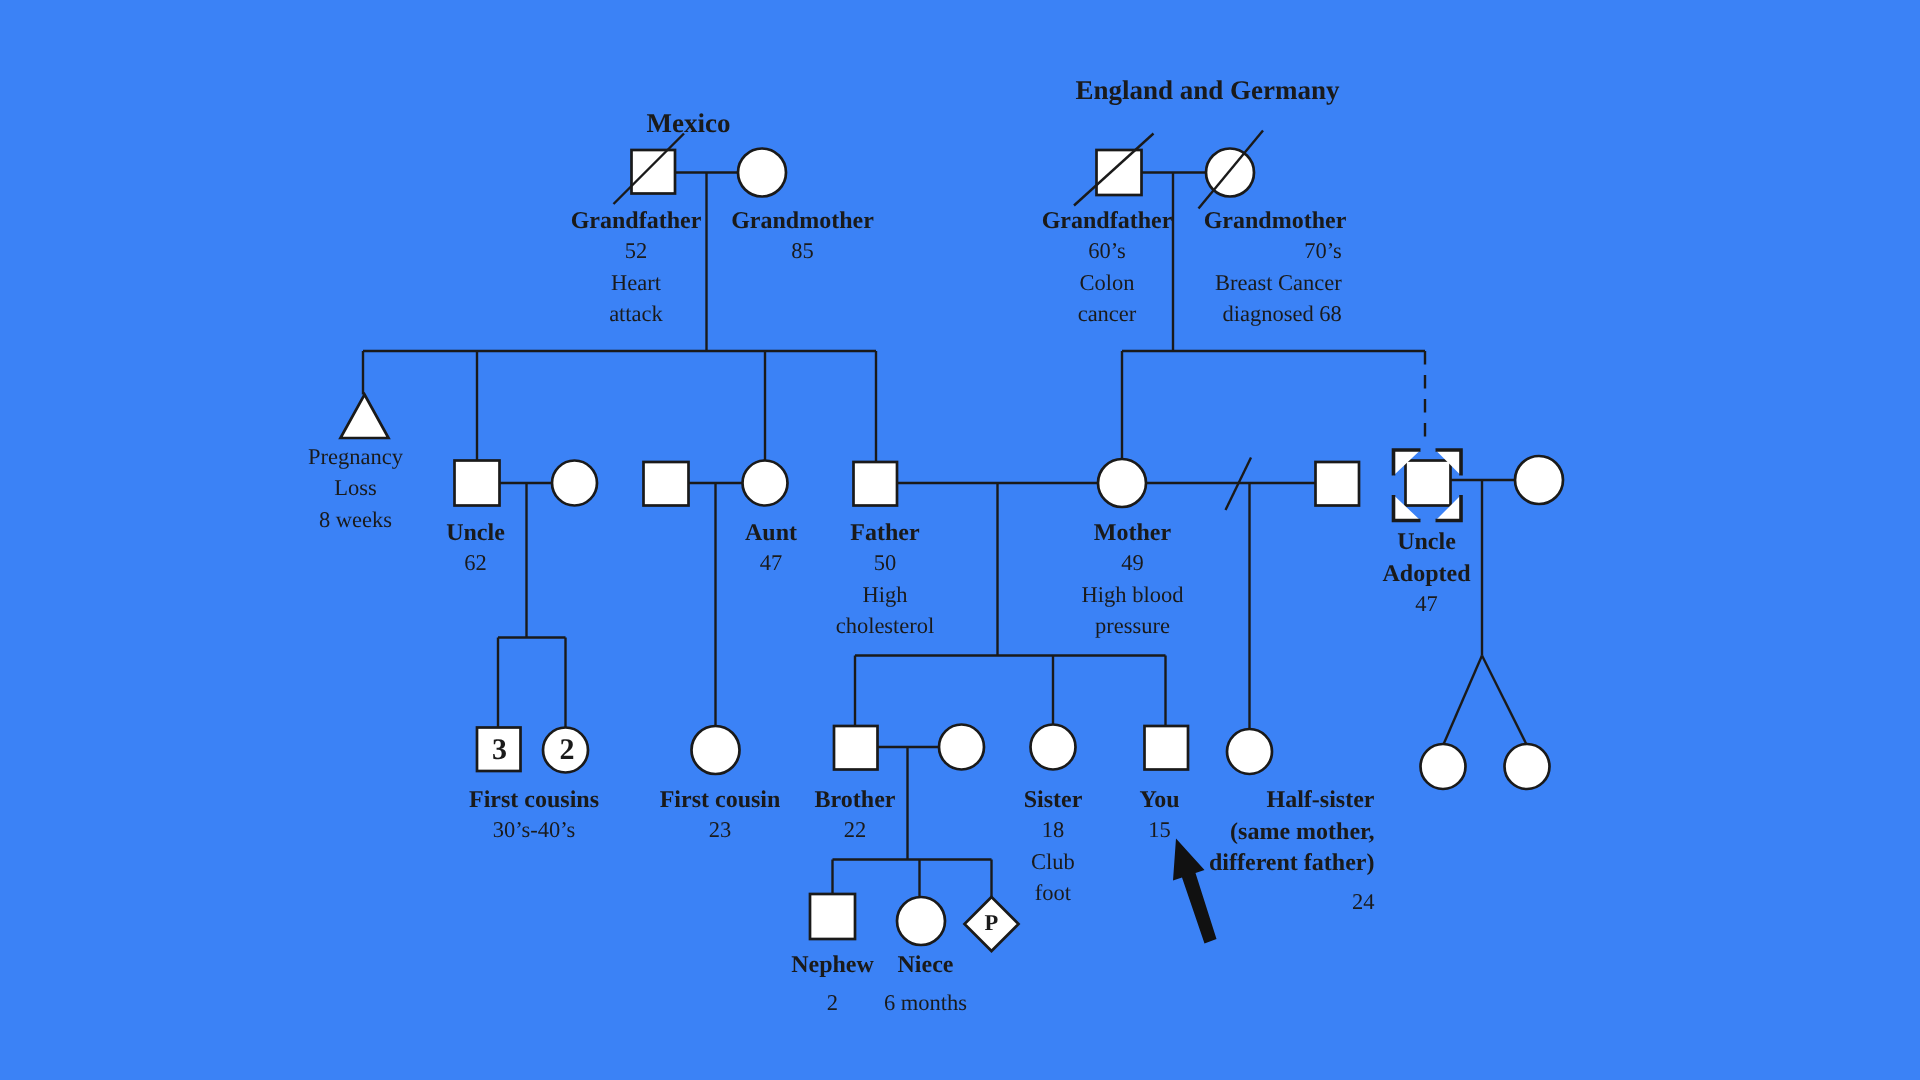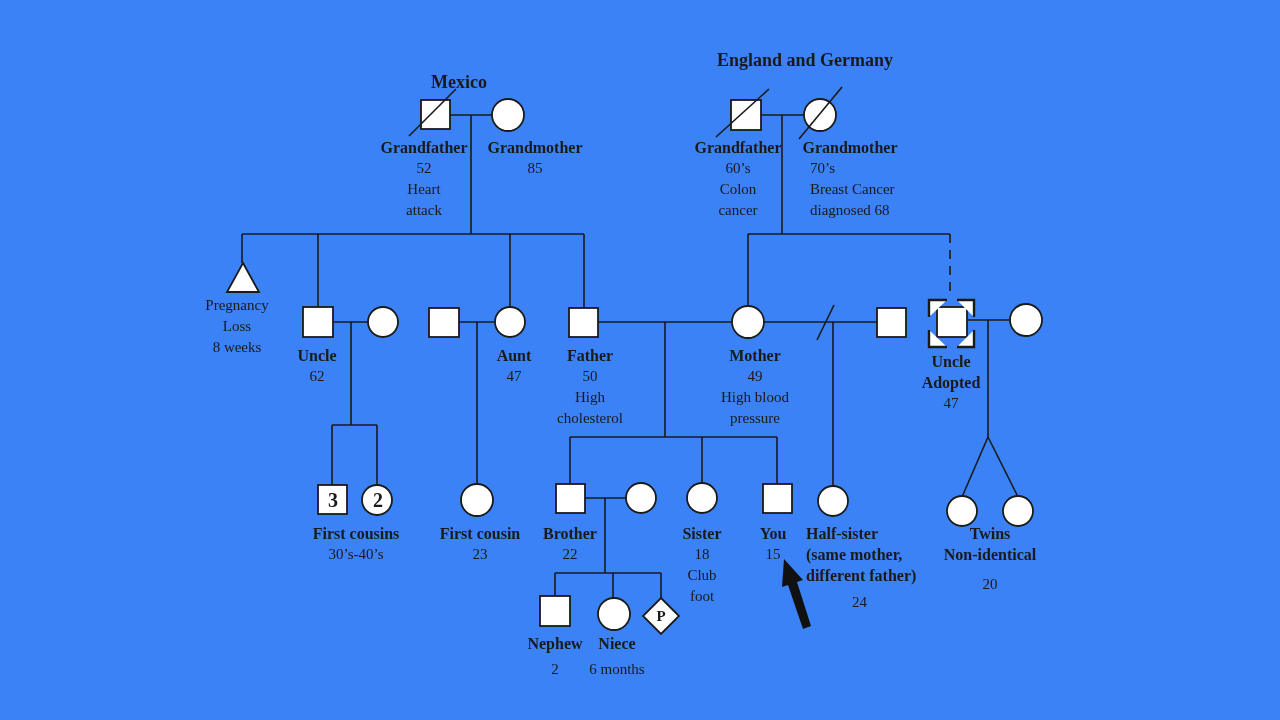--- a/index.html
+++ b/index.html
@@ -1,21 +1,21 @@
 <!DOCTYPE html>
 <html><head>
 <meta charset="utf-8">
 <style>
   html,body{margin:0;padding:0;background:#fff;}
   .stage{position:relative;width:1280px;height:720px;background:#3b82f6;overflow:hidden;
          font-family:"Liberation Serif","DejaVu Serif",serif;color:#1a1a1a;}
   .stage svg{position:absolute;left:0;top:0;}
   .lbl{position:absolute;transform:translateX(-50%);text-align:center;line-height:21px;
        font-size:15px;white-space:nowrap;}
-  .lbl.la{transform:none;text-align:left;}
+  .lbl.la{transform:none;text-align:right;}
   .ln{min-height:21px;}
   .b{font-weight:700;font-size:16px;}
   .t{font-weight:700;font-size:18px;}
   .gap5{margin-top:5px;}
   .gap6{margin-top:6px;}
   .gap9{margin-top:9px;}
   .pad24{padding-left:46px;}
   .num{position:absolute;transform:translateX(-50%);font-weight:700;font-size:20px;line-height:22px;}
   .nump{position:absolute;transform:translateX(-50%);font-weight:700;font-size:15px;line-height:16px;}
 </style>
@@ -207,25 +207,20 @@
   <div class="lbl" style="left:773px;top:523px">
     <div class="ln b">You</div>
     <div class="ln">15</div>
   </div>
   <div class="lbl la" style="left:806px;top:523px">
     <div class="ln b">Half-sister</div>
     <div class="ln b">(same mother,</div>
     <div class="ln b">different father)</div>
     <div class="ln gap6 pad24">24</div>
   </div>
-  <div class="lbl" style="left:990px;top:523px">
-    <div class="ln b">Twins</div>
-    <div class="ln b">Non-identical</div>
-    <div class="ln gap9">20</div>
-  </div>
 
   <div class="lbl" style="left:555px;top:633px">
     <div class="ln b">Nephew</div>
     <div class="ln gap5">2</div>
   </div>
   <div class="lbl" style="left:617px;top:633px">
     <div class="ln b">Niece</div>
     <div class="ln gap5">6 months</div>
   </div>
 

